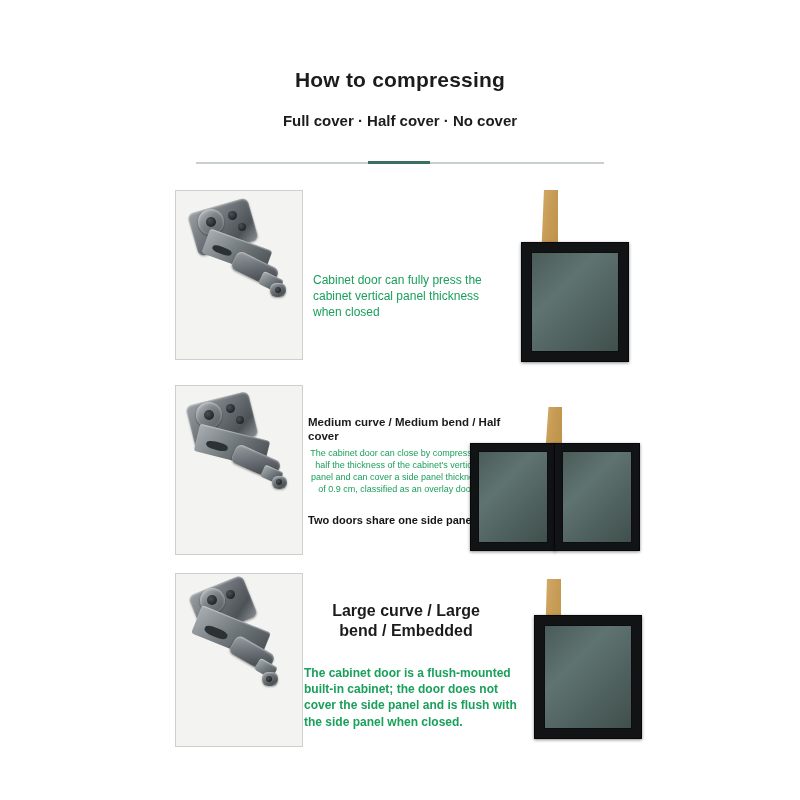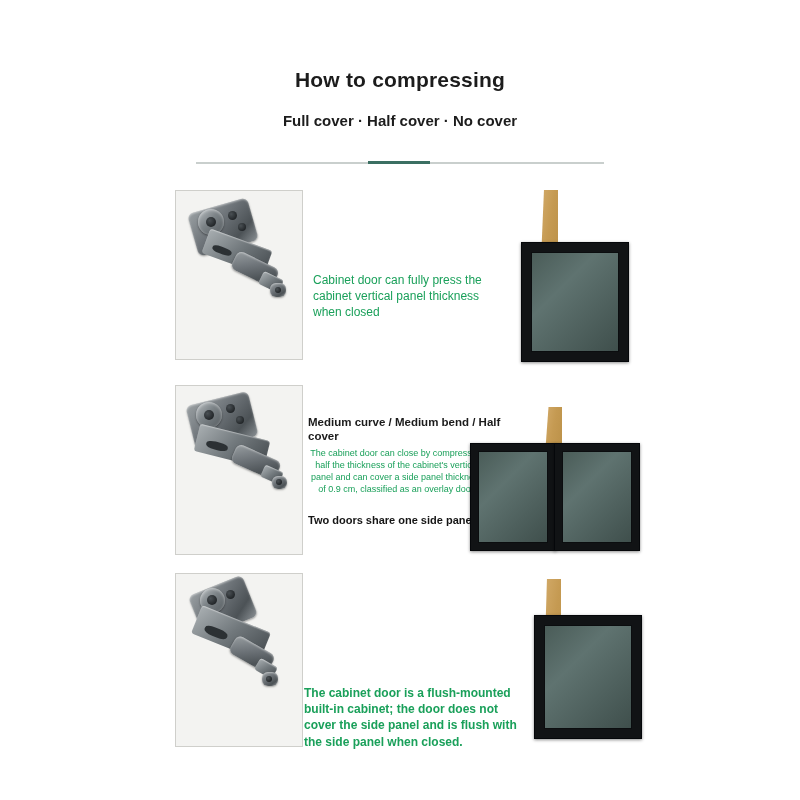--- a/index.html
+++ b/index.html
@@ -123,21 +123,21 @@
   .h2 { left: 308px; top: 40px;  width: 196px; font-size: 11.5px; text-align: left; }
   .h3 { left: 320px; top: 36px;  width: 172px; font-size: 16px; text-align: center; }
 
   .green {
     position: absolute;
     color: #1aa05a;
     line-height: 1.35;
   }
   .g1 { left: 313px; top: 82px; width: 190px; font-size: 12px; }
   .g2 { left: 308px; top: 72px; width: 178px; font-size: 9px; text-align: center; }
-  .g3 { left: 304px; top: 100px; width: 218px; font-size: 12px; font-weight: bold; margin-top: 20px; }
+  .g3 { left: 304px; top: 100px; width: 218px; font-size: 12px; font-weight: bold; }
 
   .blackbold {
     position: absolute;
     color: #151515;
     font-weight: bold;
     line-height: 1.3;
   }
   .b1 { left: 313px; top: 112px; width: 196px; font-size: 11.5px; }
   .b2 { left: 308px; top: 138px; width: 200px; font-size: 11px; }
 
@@ -245,20 +245,21 @@
         <div class="hhole" style="left:38px; top:40px; width:9px; height:9px;"></div>
         <div class="harm" style="left:18px; top:44px; width:74px; height:30px; transform:rotate(22deg);"></div>
         <div class="hslot" style="left:28px; top:54px; width:24px; height:9px; transform:rotate(22deg);"></div>
         <div class="hplate" style="left:54px; top:70px; width:44px; height:20px; transform:rotate(30deg);"></div>
         <div class="harm" style="left:80px; top:88px; width:20px; height:13px; transform:rotate(30deg);"></div>
         <div class="hplate" style="left:86px; top:98px; width:16px; height:14px;"></div>
         <div class="hhole" style="left:90px; top:102px; width:6px; height:6px;"></div>
       </div>
     </div>
 
+    <div class="heading h3">Large curve / Large bend / Embedded</div>
     <div class="green g3">The cabinet door is a flush-mounted built-in cabinet; the door does not cover the side panel and is flush with the side panel when closed.</div>
 
     <div class="cab">
       <div class="side-panel" style="left:543px; top:14px; width:18px; height:130px; clip-path:polygon(22% 0,100% 0,100% 100%,0 100%);"></div>
       <div class="door" style="left:534px; top:50px; width:106px; height:122px;">
         <div class="door-inner"></div>
       </div>
     </div>
   </div>
 

